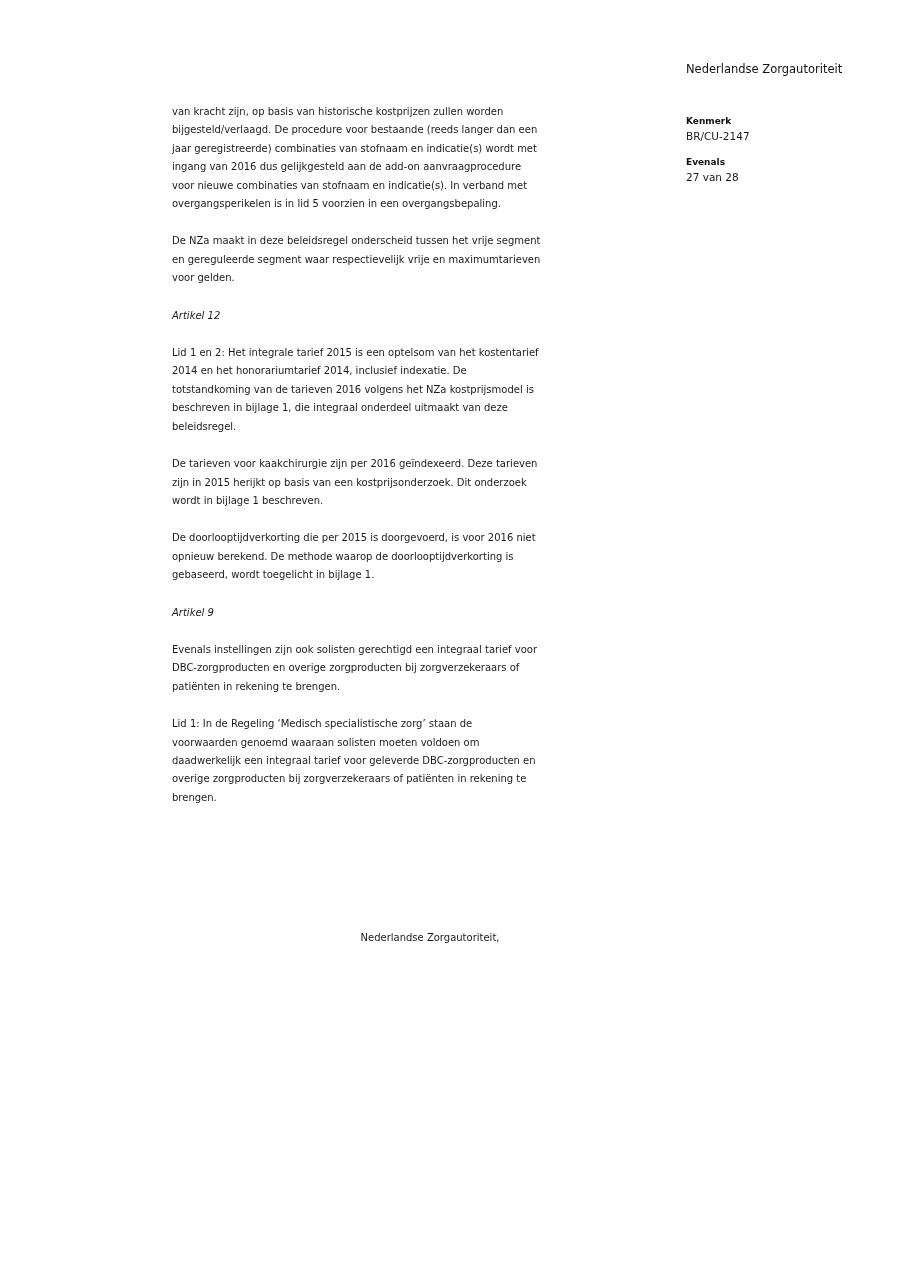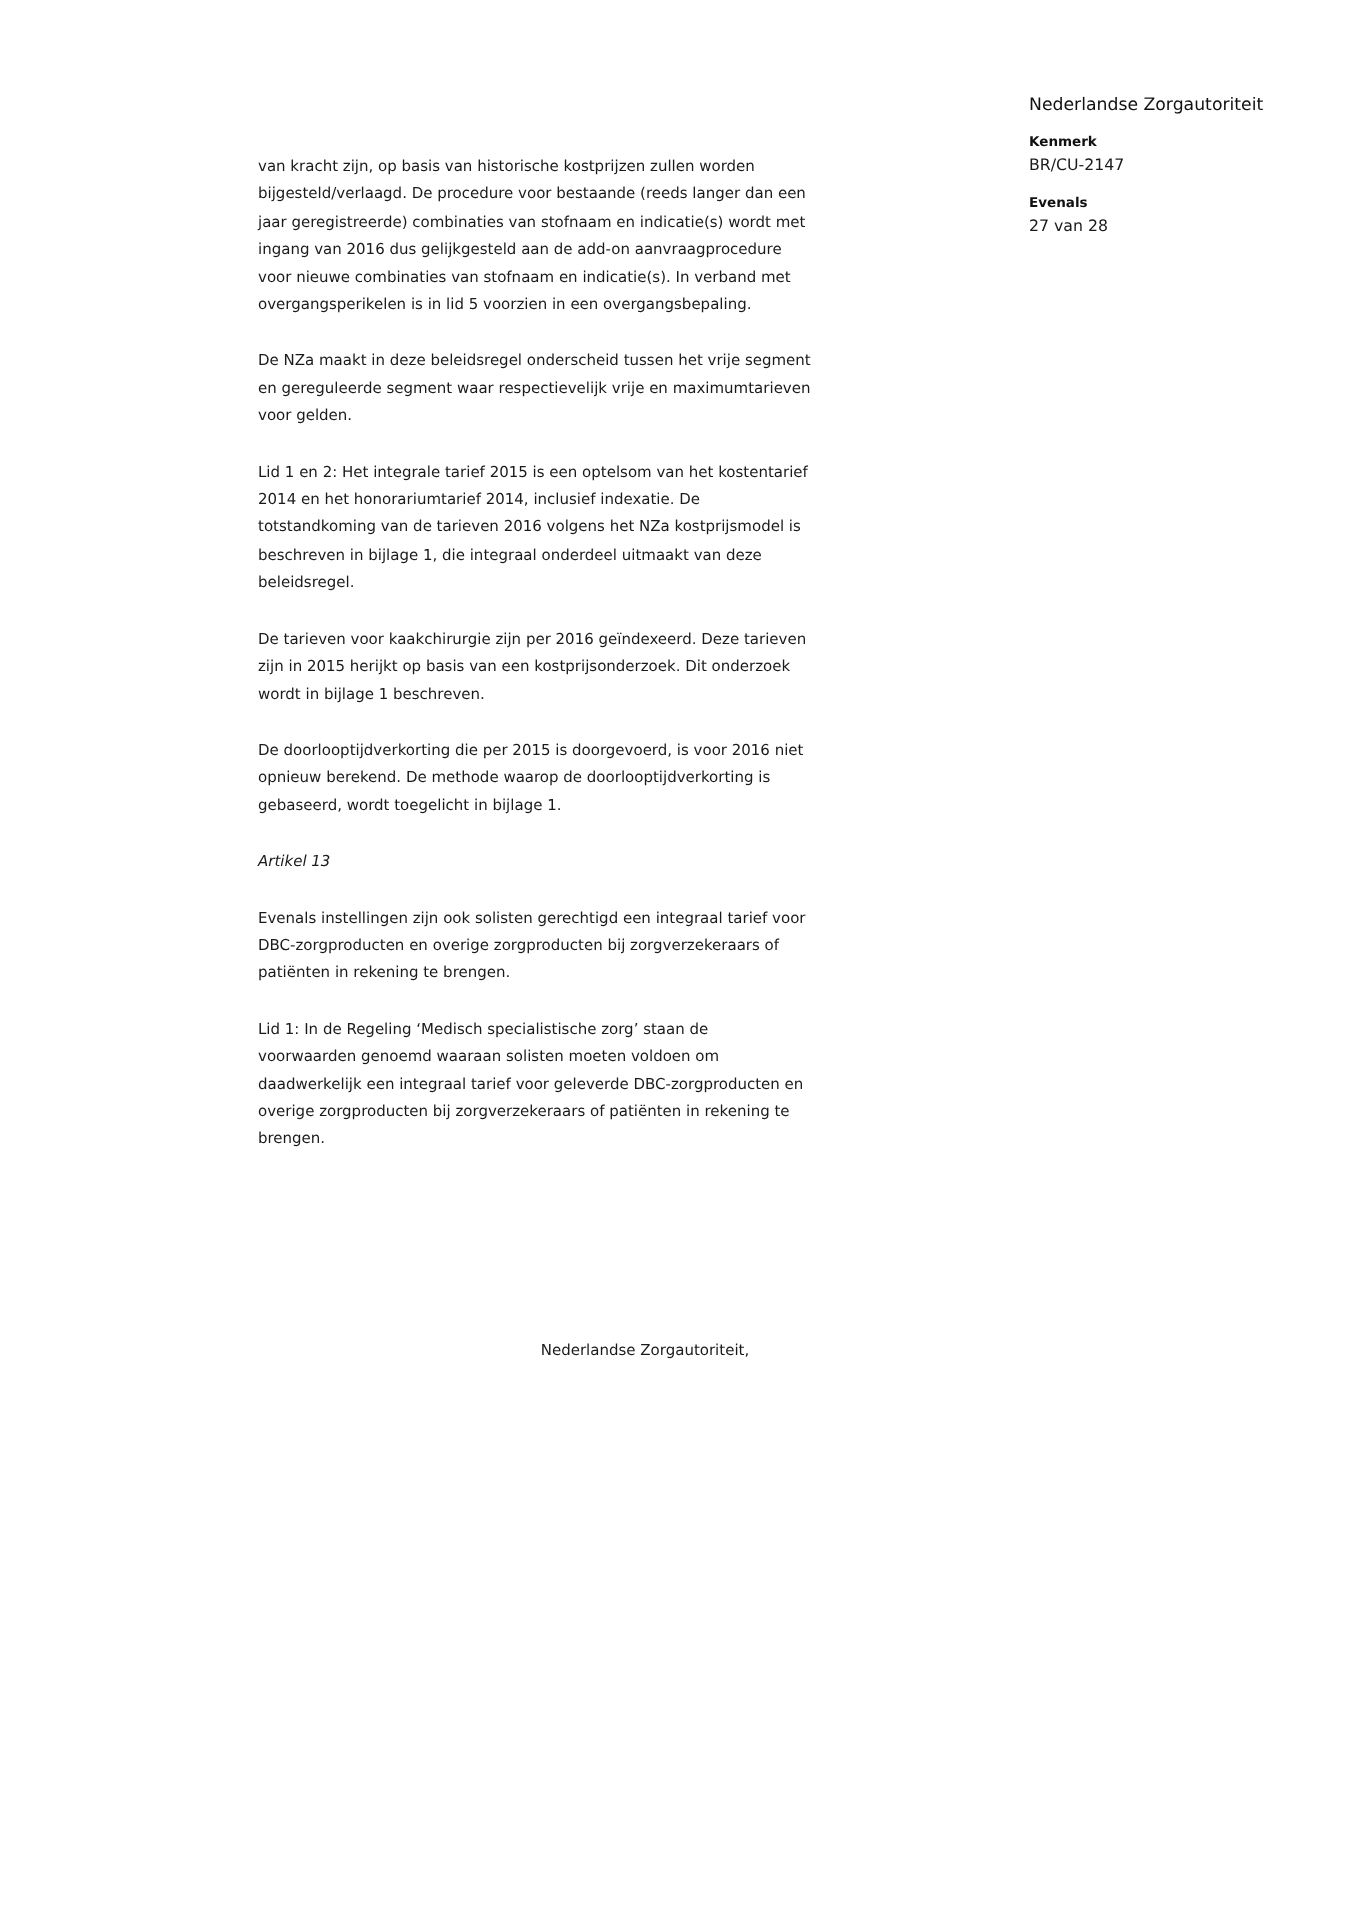--- a/index.html
+++ b/index.html
@@ -45,21 +45,21 @@
     top: 62px;
     width: 170px;
   }
   .brand {
     font-weight: normal;
     font-size: 11.5px;
     line-height: 14px;
     color: #111111;
   }
   .side-meta {
-    margin-top: 14px;
+    margin-top: 40px;
   }
   .meta-label {
     font-weight: bold;
     font-size: 9px;
     line-height: 11px;
     color: #111111;
   }
   .meta-value {
     font-size: 10.5px;
     line-height: 13px;
@@ -85,32 +85,33 @@
   <div class="main-column">
     <div class="block">van kracht zijn, op basis van historische kostprijzen zullen worden
 bijgesteld/verlaagd. De procedure voor bestaande (reeds langer dan een
 jaar geregistreerde) combinaties van stofnaam en indicatie(s) wordt met
 ingang van 2016 dus gelijkgesteld aan de add-on aanvraagprocedure
 voor nieuwe combinaties van stofnaam en indicatie(s). In verband met
 overgangsperikelen is in lid 5 voorzien in een overgangsbepaling.</div>
     <div class="block">De NZa maakt in deze beleidsregel onderscheid tussen het vrije segment
 en gereguleerde segment waar respectievelijk vrije en maximumtarieven
 voor gelden.</div>
+    <div class="article-heading">Artikel 12</div>
     <div class="block">Lid 1 en 2: Het integrale tarief 2015 is een optelsom van het kostentarief
 2014 en het honorariumtarief 2014, inclusief indexatie. De
 totstandkoming van de tarieven 2016 volgens het NZa kostprijsmodel is
 beschreven in bijlage 1, die integraal onderdeel uitmaakt van deze
 beleidsregel.</div>
     <div class="block">De tarieven voor kaakchirurgie zijn per 2016 geïndexeerd. Deze tarieven
 zijn in 2015 herijkt op basis van een kostprijsonderzoek. Dit onderzoek
 wordt in bijlage 1 beschreven.</div>
     <div class="block">De doorlooptijdverkorting die per 2015 is doorgevoerd, is voor 2016 niet
 opnieuw berekend. De methode waarop de doorlooptijdverkorting is
 gebaseerd, wordt toegelicht in bijlage 1.</div>
-    <div class="article-heading">Artikel 13</div>
+    <div class="article-heading">Artikel 9</div>
     <div class="block">Evenals instellingen zijn ook solisten gerechtigd een integraal tarief voor
 DBC-zorgproducten en overige zorgproducten bij zorgverzekeraars of
 patiënten in rekening te brengen.</div>
     <div class="block">Lid 1: In de Regeling ‘Medisch specialistische zorg’ staan de
 voorwaarden genoemd waaraan solisten moeten voldoen om
 daadwerkelijk een integraal tarief voor geleverde DBC-zorgproducten en
 overige zorgproducten bij zorgverzekeraars of patiënten in rekening te
 brengen.</div>
     <div class="signature">Nederlandse Zorgautoriteit,</div>
   </div>

